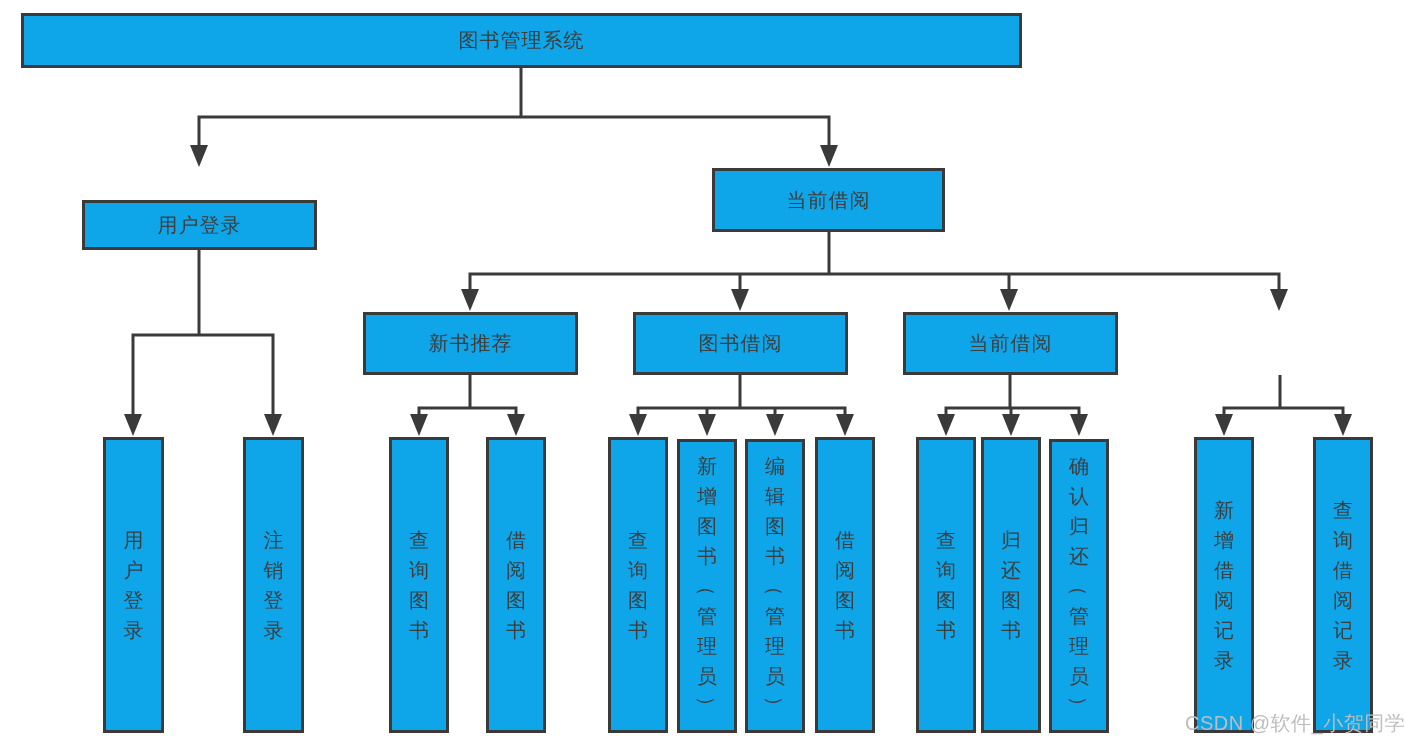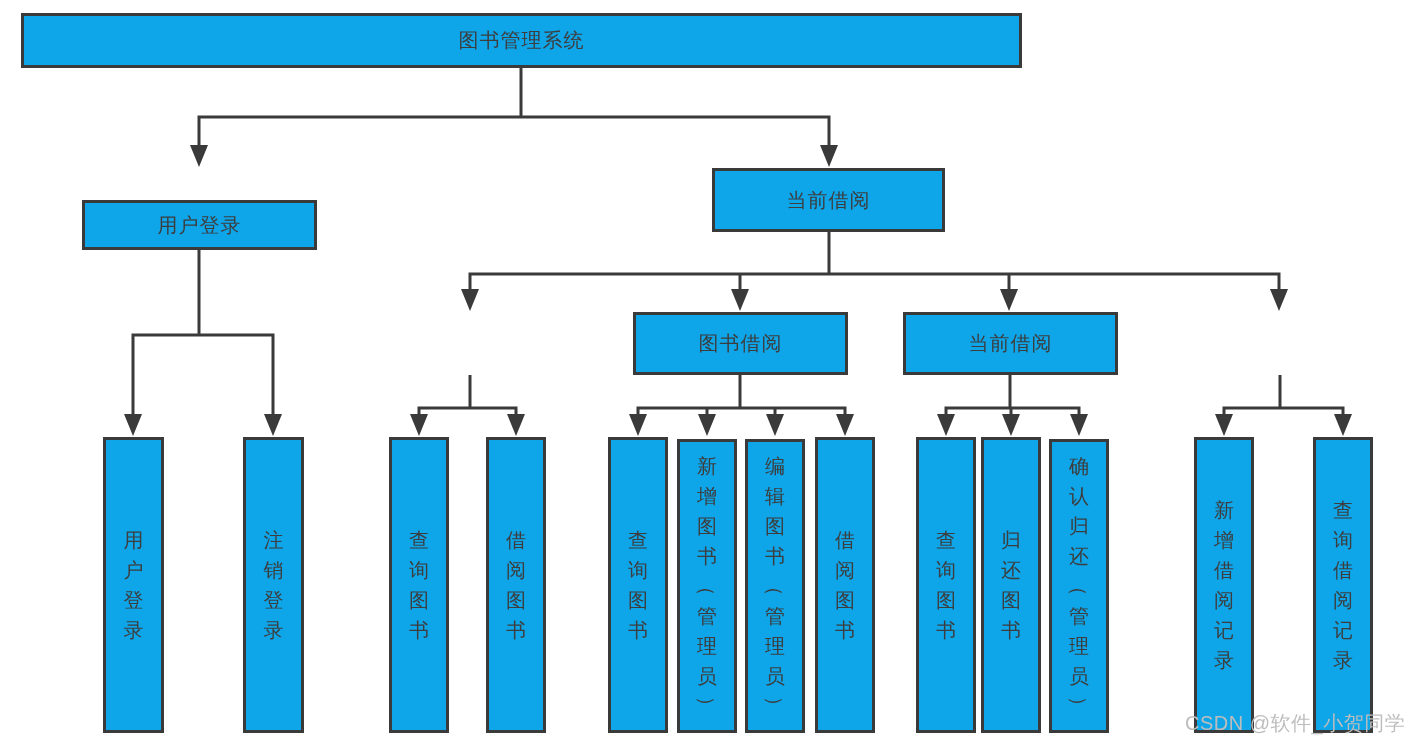--- a/index.html
+++ b/index.html
@@ -75,20 +75,21 @@
       <polygon points="1215,414 1233,414 1224,436"></polygon>
       <polygon points="1334,414 1352,414 1343,436"></polygon>
     </g>
   </svg>
 
   <div class="node" style="left:21px;top:13px;width:1001px;height:55px;">图书管理系统</div>
 
   <div class="node" style="left:82px;top:168px;width:235px;height:50px;margin-top:32px;">用户登录</div>
   <div class="node" style="left:712px;top:168px;width:233px;height:64px;">当前借阅</div>
 
+  <div class="node" style="left:363px;top:312px;width:215px;height:63px;">新书推荐</div>
   <div class="node" style="left:633px;top:312px;width:215px;height:63px;">图书借阅</div>
   <div class="node" style="left:903px;top:312px;width:215px;height:63px;">当前借阅</div>
 
   <div class="node leaf" style="left:103px;top:437px;width:61px;height:296px;">
       <span>用</span>
       <span>户</span>
       <span>登</span>
       <span>录</span>
     </div>
   <div class="node leaf" style="left:243px;top:437px;width:61px;height:296px;">

